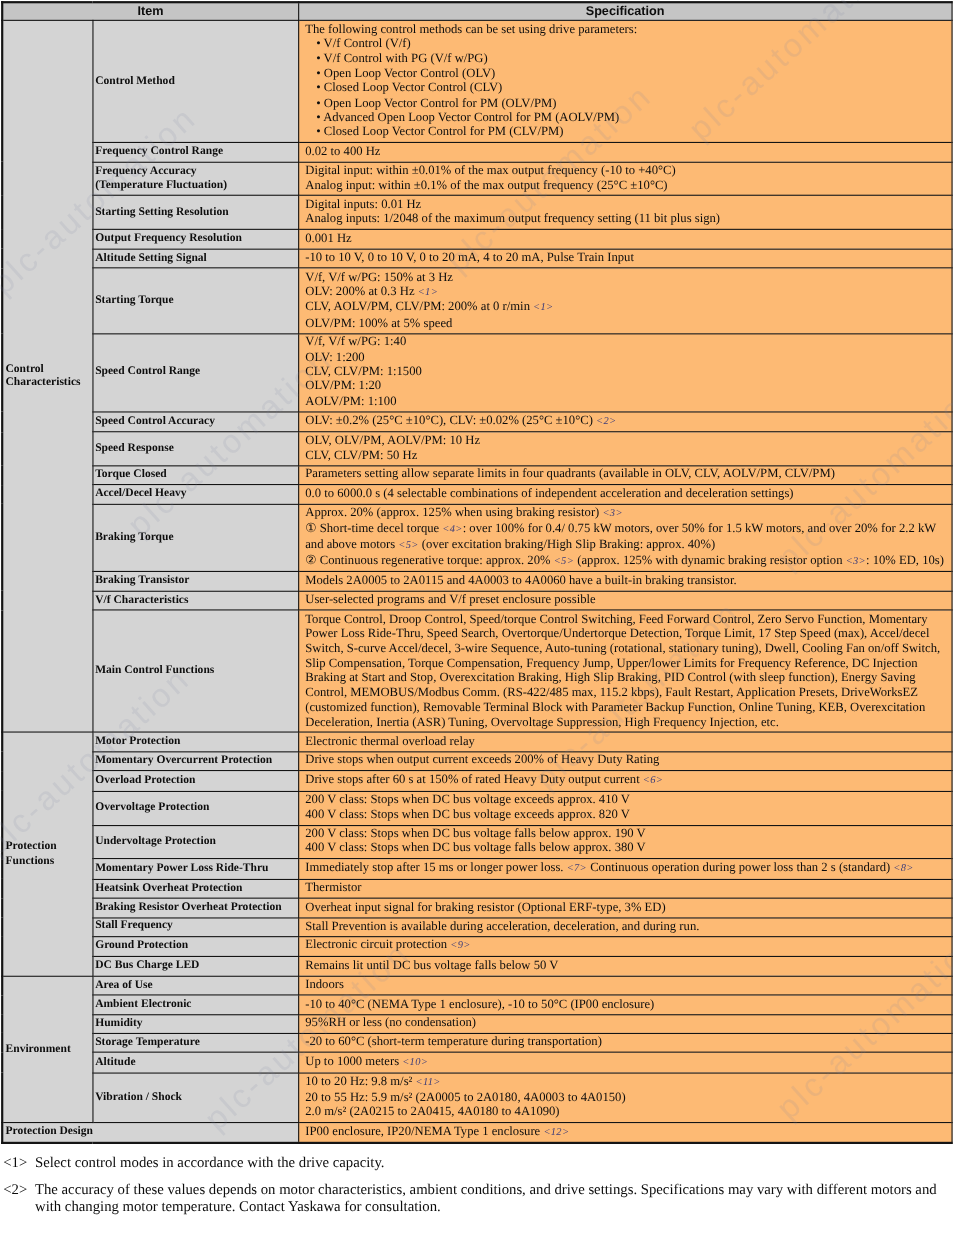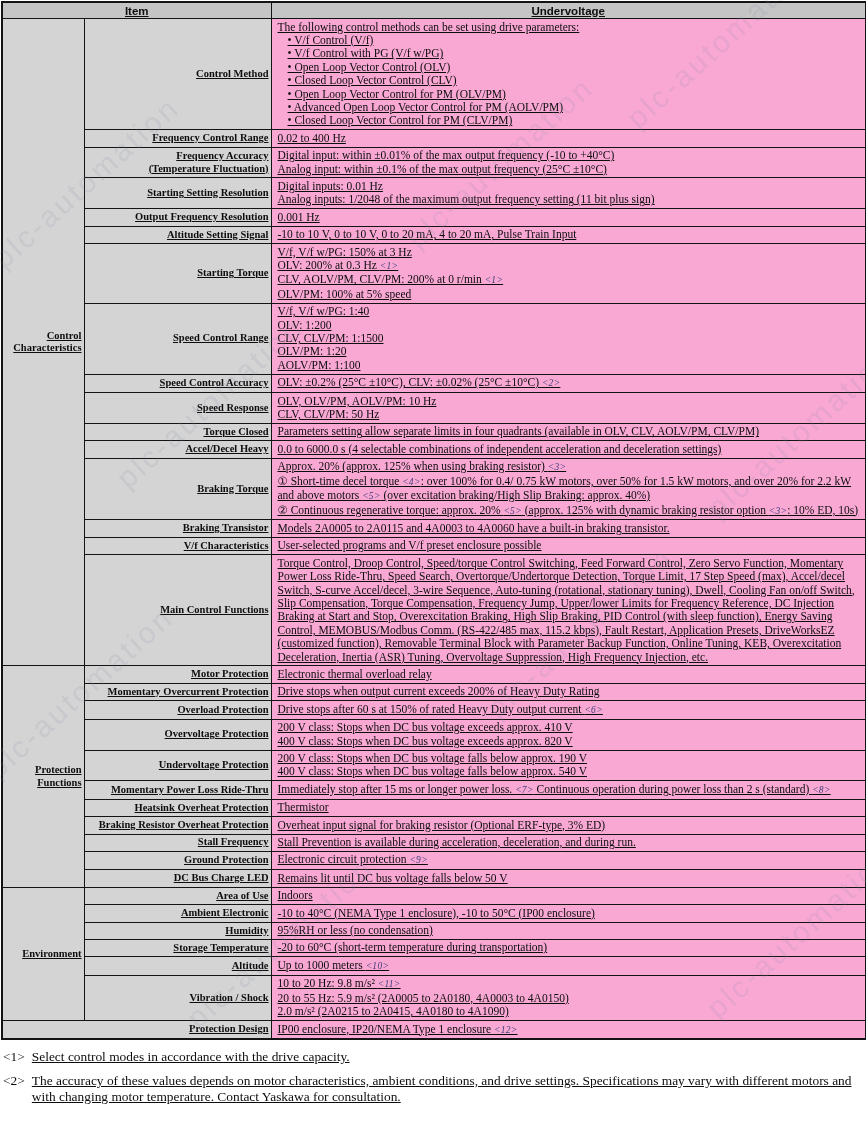--- a/index.html
+++ b/index.html
@@ -10,53 +10,52 @@
   .wm{
     position:absolute;transform:rotate(-42deg);transform-origin:left top;
     font-family:"Liberation Sans",sans-serif;font-size:30px;letter-spacing:3px;
     color:rgba(125,135,160,0.14);white-space:nowrap;pointer-events:none;z-index:5;
   }
   table.spec-table{
     position:relative;z-index:2;
     border-collapse:collapse;table-layout:fixed;
     width:864px;margin:1px 16px 0 1px;
     border:2px solid var(--border,#111);
-    text-decoration:underline;
   }
   .spec-table th,.spec-table td{border:1px solid var(--border,#111);}
   .spec-table thead th{
     background:var(--header-bg,#c5c5c5);
     font-family:"Liberation Sans",sans-serif;
     font-size:11.5px;font-weight:bold;text-align:center;
     height:13px;padding:1px 2px;
   }
   td.group,td.item{
     background:var(--item-bg,#d4d4d4);
-    font-weight:bold;text-align:right;vertical-align:middle;
+    font-weight:bold;text-align:left;vertical-align:middle;
     font-size:10.5px;line-height:12.5px;white-space:pre-line;
     padding:1px 2px;
   }
   td.spec{
-    background:#f9a8d4;vertical-align:middle;
+    background:#fdba74;vertical-align:middle;
     font-size:11.5px;line-height:13.4px;
     padding:1.5px 5px 1.5px 6px;
   }
   td.spec .line{min-height:13.4px;}
   td.spec .line.bullet{padding-left:10px;}
   .fnref{
     color:var(--fnref,#3d3d7a);font-style:italic;
     font-size:9.5px;letter-spacing:0.3px;
   }
   .footnotes{
     position:relative;z-index:2;
     margin:9px 3px 0 3px;font-size:13.4px;line-height:16.5px;
   }
   .footnote{display:flex;gap:7px;margin-bottom:7px;}
   .fn-ref{flex:0 0 auto;}
-  .fn-text{flex:1 1 auto;text-decoration:underline;}
+  .fn-text{flex:1 1 auto;}
 </style>
 </head>
 <body>
 
 <span class="wm" style="left:-14px;top:250px;">plc-automation</span>
 <span class="wm" style="left:110px;top:470px;">plc-automation</span>
 <span class="wm" style="left:-20px;top:760px;">plc-automation</span>
 <span class="wm" style="left:400px;top:230px;">plc-automation</span>
 <span class="wm" style="left:620px;top:110px;">plc-automation</span>
 <span class="wm" style="left:700px;top:500px;">plc-automation</span>
@@ -66,21 +65,21 @@
 
 <table class="spec-table">
   <colgroup>
     <col style="width:82px">
     <col style="width:187px">
     <col style="width:595px">
   </colgroup>
   <thead>
     <tr>
       <th colspan="2">Item</th>
-      <th>Undervoltage</th>
+      <th>Specification</th>
     </tr>
   </thead>
   <tbody>
       <tr>
         <td class="group" rowspan="16">Control
 Characteristics</td>
         <td class="item">Control Method</td>
         <td class="spec">
           <div class="line">The following control methods can be set using drive parameters:</div>
           <div class="line bullet">•  V/f Control (V/f)</div>
@@ -219,21 +218,21 @@
         <td class="item">Overvoltage Protection</td>
         <td class="spec">
           <div class="line">200 V class: Stops when DC bus voltage exceeds approx. 410 V</div>
           <div class="line">400 V class: Stops when DC bus voltage exceeds approx. 820 V</div>
         </td>
       </tr>
       <tr>
         <td class="item">Undervoltage Protection</td>
         <td class="spec">
           <div class="line">200 V class: Stops when DC bus voltage falls below approx. 190 V</div>
-          <div class="line">400 V class: Stops when DC bus voltage falls below approx. 540 V</div>
+          <div class="line">400 V class: Stops when DC bus voltage falls below approx. 380 V</div>
         </td>
       </tr>
       <tr>
         <td class="item">Momentary Power Loss Ride-Thru</td>
         <td class="spec">
           <div class="line">Immediately stop after 15 ms or longer power loss. <span class="fnref">&lt;7&gt;</span> Continuous operation during power loss than 2 s (standard) <span class="fnref">&lt;8&gt;</span></div>
         </td>
       </tr>
       <tr>
         <td class="item">Heatsink Overheat Protection</td>

